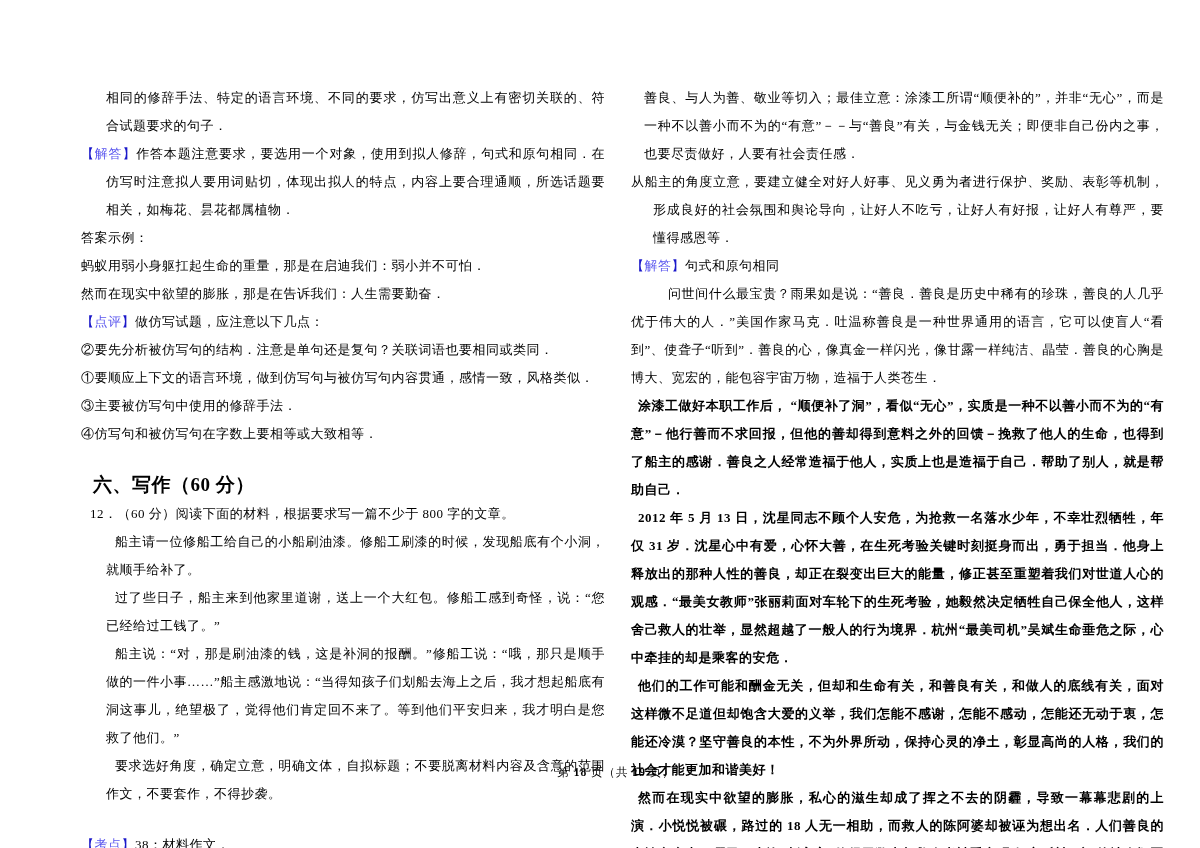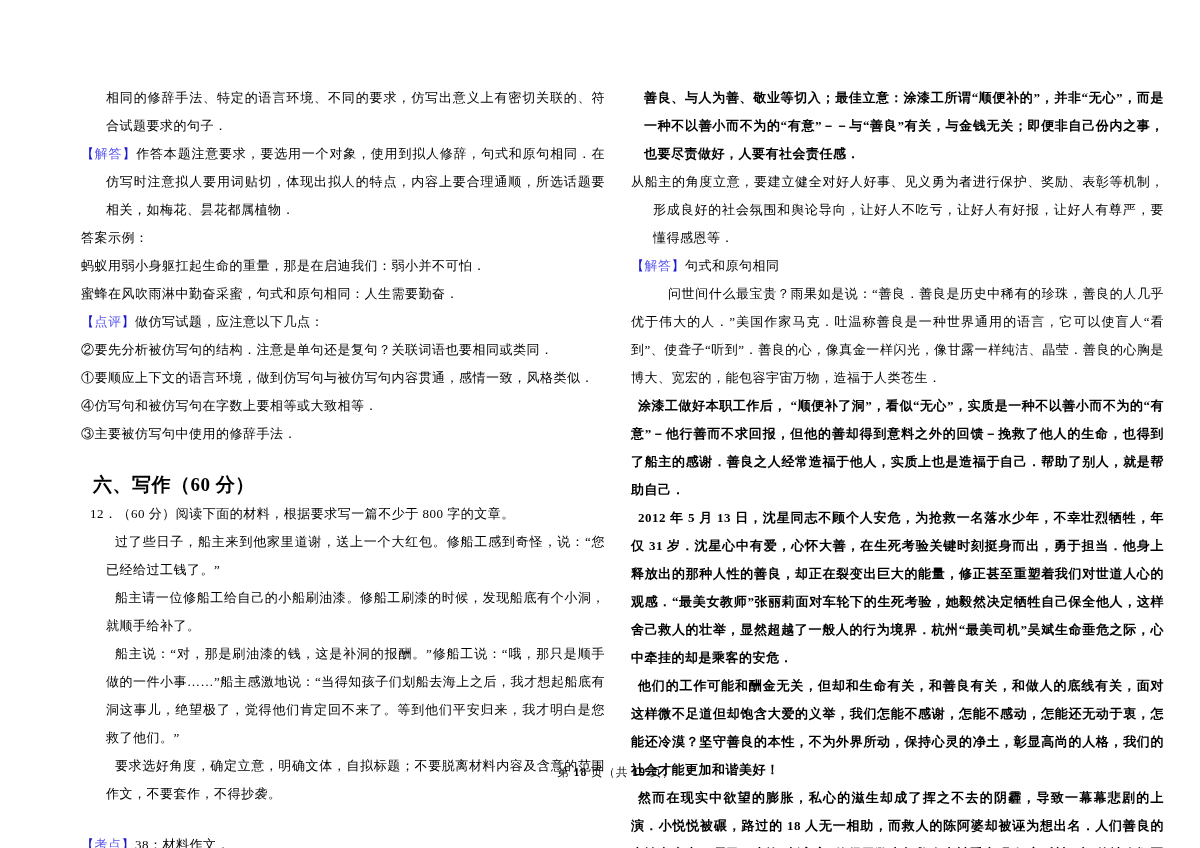--- a/index.html
+++ b/index.html
@@ -25,21 +25,21 @@
     margin-left: 18px;
   }
   .col-left  { left: 63px;  width: 524px; }
   .col-right { left: 613px; width: 533px; }
 
   p { margin: 0; }
 
   
   .cont { padding-left: 25px; }
   
-  .r-cont { padding-left: 13px; font-weight: bold; }
+  .r-cont { padding-left: 13px; }
   
   .hang { padding-left: 25px; text-indent: -25px; }
   .hang2 { padding-left: 22px; text-indent: -22px; }
   
   .mat { padding-left: 25px; text-indent: 9px; }
   
   .essay-lead { text-indent: 37px; font-family: Liberation Serif, serif; }
   .essay { text-indent: 7px; font-weight: bold; }
 
   .tag-open, .tag-close { color: #1b18c9; }
@@ -73,35 +73,35 @@
 <div class="page">
 
   <div class="col col-left">
 
     <p class="cont">相同的修辞手法、特定的语言环境、不同的要求，仿写出意义上有密切关联的、符合试题要求的句子．</p>
 
     <p class="hang"><span class="tag"><span class="tag-open">【</span><span class="tag-text">解答</span><span class="tag-close">】</span></span><span>作答本题注意要求，要选用一个对象，使用到拟人修辞，句式和原句相同．在仿写时注意拟人要用词贴切，体现出拟人的特点，内容上要合理通顺，所选话题要相关，如梅花、昙花都属植物．</span></p>
 
     <p>答案示例：</p>
     <p>蚂蚁用弱小身躯扛起生命的重量，那是在启迪我们：弱小并不可怕．</p>
-    <p>蜜蜂在风吹雨淋中勤奋采蜜，句式和原句相同：人生需要勤奋．</p>
+    <p>然而在现实中欲望的膨胀，那是在告诉我们：人生需要勤奋．</p>
 
     <p class="hang"><span class="tag"><span class="tag-open">【</span><span class="tag-text">点评</span><span class="tag-close">】</span></span><span>做仿写试题，应注意以下几点：</span></p>
 
     <p>②要先分析被仿写句的结构．注意是单句还是复句？关联词语也要相同或类同．</p>
     <p>①要顺应上下文的语言环境，做到仿写句与被仿写句内容贯通，感情一致，风格类似．</p>
+    <p>③主要被仿写句中使用的修辞手法．</p>
     <p>④仿写句和被仿写句在字数上要相等或大致相等．</p>
-    <p>③主要被仿写句中使用的修辞手法．</p>
 
     <p class="sec-header">六、写作（60 分）</p>
 
     <p class="q-line">12．（60 分）阅读下面的材料，根据要求写一篇不少于 800 字的文章。</p>
 
+    <p class="mat">船主请一位修船工给自己的小船刷油漆。修船工刷漆的时候，发现船底有个小洞，就顺手给补了。</p>
     <p class="mat">过了些日子，船主来到他家里道谢，送上一个大红包。修船工感到奇怪，说：“您已经给过工钱了。”</p>
-    <p class="mat">船主请一位修船工给自己的小船刷油漆。修船工刷漆的时候，发现船底有个小洞，就顺手给补了。</p>
     <p class="mat">船主说：“对，那是刷油漆的钱，这是补洞的报酬。”修船工说：“哦，那只是顺手做的一件小事……”船主感激地说：“当得知孩子们划船去海上之后，我才想起船底有洞这事儿，绝望极了，觉得他们肯定回不来了。等到他们平安归来，我才明白是您救了他们。”</p>
     <p class="mat">要求选好角度，确定立意，明确文体，自拟标题；不要脱离材料内容及含意的范围作文，不要套作，不得抄袭。</p>
 
     <div class="gap"></div>
 
     <p class="hang"><span class="tag"><span class="tag-open">【</span><span class="tag-text">考点</span><span class="tag-close">】</span></span><span>38：材料作文．</span></p>
 
 
   </div>
 

